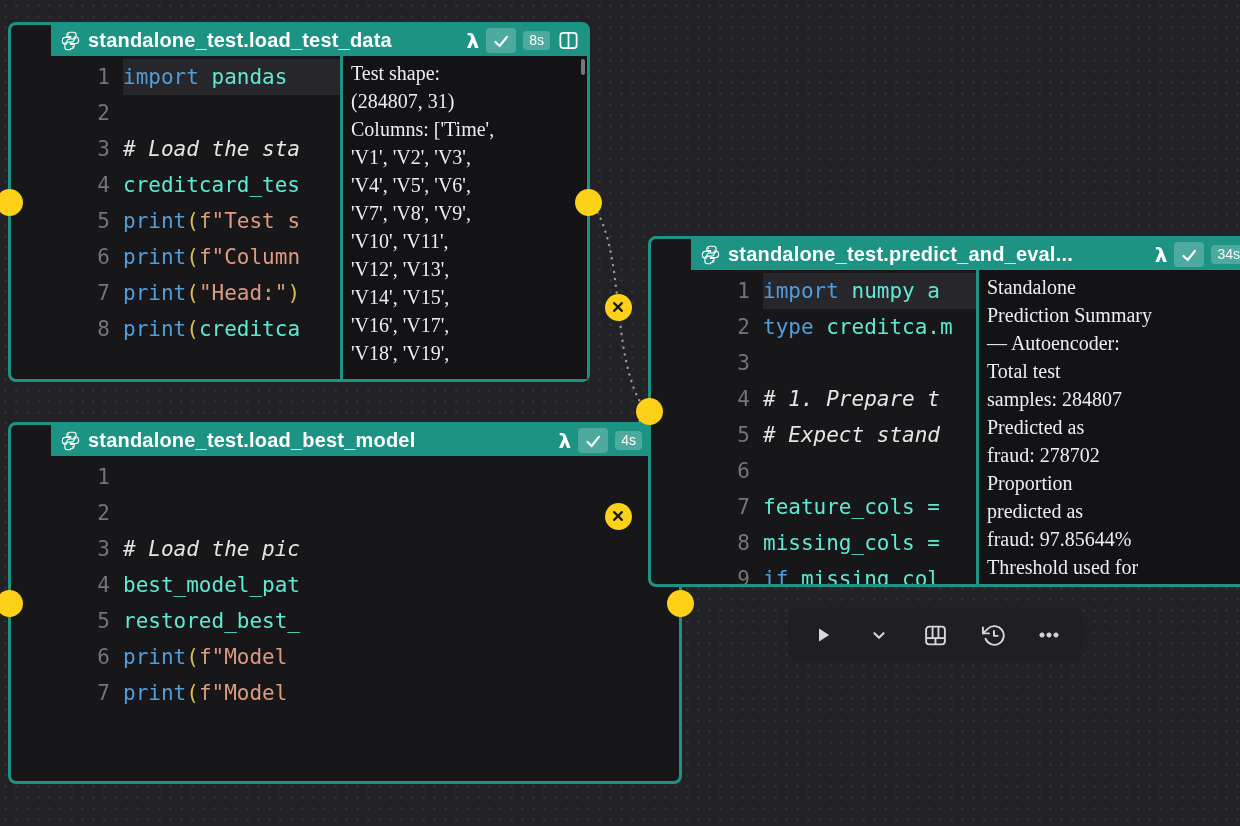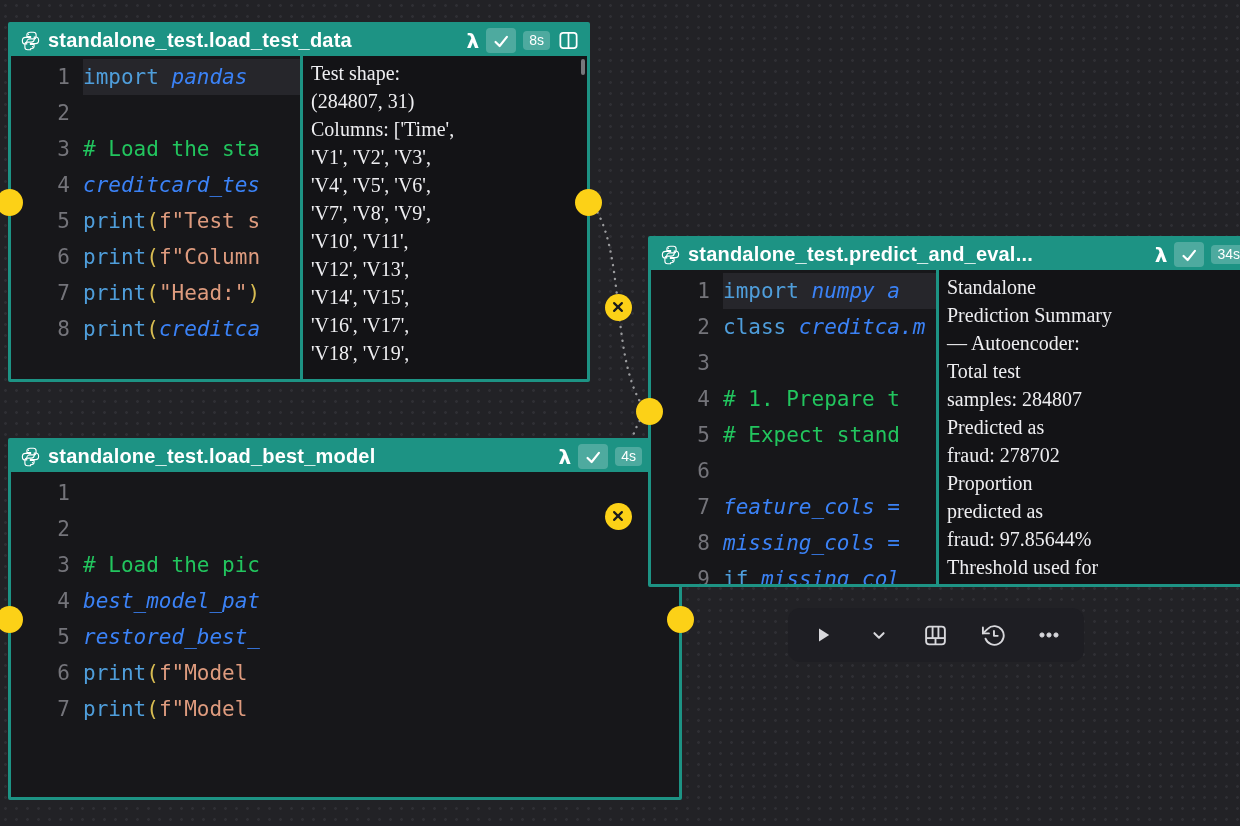--- a/index.html
+++ b/index.html
@@ -19,22 +19,23 @@
     background-image:radial-gradient(circle,#2f2f34 1.2px,transparent 1.6px);
     background-size:11px 11px;
     font-family:"Liberation Sans",sans-serif;
   }
   #edge-layer{position:absolute;inset:0;pointer-events:none;}
   .edge{fill:none;stroke:#aeafb2;stroke-width:2.4;stroke-dasharray:0.1 6.8;stroke-linecap:round;opacity:.85;}
 
   .node{
     position:absolute;
     border:3px solid var(--teal);
-    border-radius:2px;
+    border-radius:8px;
     background:var(--panel);
+    padding-left:40px;
   }
   .node-header{
     height:31px;
     background:var(--teal);
     display:flex;align-items:center;
     padding:0 7px 0 9px;gap:7px;
   }
   .py-icon{display:flex;flex:none;}
   .node-title{
     color:#fff;font-weight:bold;font-size:20px;letter-spacing:.2px;
@@ -51,22 +52,22 @@
   }
   .split-btn{flex:none;background:transparent;border:none;padding:0;display:flex;cursor:pointer;}
 
   .node-body{display:flex;height:calc(100% - 31px);}
   .code-panel{flex:none;overflow:hidden;padding-top:3px;background:var(--panel);}
   .code-line{display:flex;height:36px;font-family:"DejaVu Sans Mono",monospace;font-size:21px;line-height:36px;}
   .line-num{flex:none;width:72px;text-align:right;padding-right:13px;color:#74747a;}
   .line-text{flex:1;white-space:pre;overflow:hidden;}
   .code-line.active .line-text{background:var(--active-line);}
   .tok-kw{color:#4f9edb;}
-  .tok-txt{color:#3b82f6;font-style:italic;}
-  .tok-com{color:#22c55e;}
+  .tok-txt{color:#5eead4;}
+  .tok-com{color:#e5e5e5;font-style:italic;}
   .tok-str{color:#de9b7e;}
   .tok-brk{color:#d8bc52;}
 
   .output-panel{flex:1;border-left:3px solid var(--teal);background:var(--output);position:relative;overflow:hidden;}
   .output-text{
     margin:0;padding:3px 2px 0 8px;
     font-family:Liberation Serif, serif;font-size:20px;line-height:28px;
     color:#eeeef1;white-space:pre;
   }
   .scroll-thumb{display:none;position:absolute;right:2px;width:4px;border-radius:2px;background:#76777b;}
@@ -208,21 +209,21 @@
 'V12', 'V13',
 'V14', 'V15',
 'V16', 'V17',
 'V18', 'V19',</pre>
         <div class="scroll-thumb" style="display: block; top: 3px; height: 16px;"></div>
       </div>
     </div>
     <div class="port port-left"></div>
     <div class="port port-right"></div>
   </div>
-    <div class="node" style="left: 8px; top: 438px; width: 674px; height: 362px;">
+    <div class="node" style="left: 8px; top: 422px; width: 674px; height: 362px;">
     <div class="node-header">
       <span class="py-icon">
         <svg width="21" height="21" viewBox="0 0 24 24" fill="none" stroke="#ffffff" stroke-width="1.3">
           <path d="M11.9 2.6c-2.5 0-4 1-4 2.8v2.2h4.2v0.8H6.2c-1.9 0-3.5 1.5-3.5 3.8 0 2.2 1.4 3.8 3.3 3.8h1.7v-2.3c0-1.9 1.6-3.5 3.6-3.5h4.2c1.6 0 2.9-1.3 2.9-2.9V5.4c0-1.7-1.4-2.8-3.1-2.8h-3.4z"></path>
           <path d="M12.1 21.4c2.5 0 4-1 4-2.8v-2.2h-4.2v-0.8h5.9c1.9 0 3.5-1.5 3.5-3.8 0-2.2-1.4-3.8-3.3-3.8h-1.7v2.3c0 1.9-1.6 3.5-3.6 3.5H8.5c-1.6 0-2.9 1.3-2.9 2.9v3.1c0 1.7 1.4 2.8 3.1 2.8h3.4z"></path>
           <circle cx="9.6" cy="4.9" r="0.9" fill="#ffffff" stroke="none"></circle>
           <circle cx="14.4" cy="19.1" r="0.9" fill="#ffffff" stroke="none"></circle>
         </svg>
       </span>
       <span class="node-title">standalone_test.load_best_model</span>
@@ -300,21 +301,21 @@
       </button>
     </div>
     <div class="node-body">
       <div class="code-panel" style="width: 285px;">
           <div class="code-line active">
             <span class="line-num">1</span>
             <span class="line-text"><span class="tok-kw">import</span><span class="tok-txt"> numpy a</span></span>
           </div>
           <div class="code-line">
             <span class="line-num">2</span>
-            <span class="line-text"><span class="tok-kw">class</span><span class="tok-txt"> creditca.m</span></span>
+            <span class="line-text"><span class="tok-kw">type</span><span class="tok-txt"> creditca.m</span></span>
           </div>
           <div class="code-line">
             <span class="line-num">3</span>
             <span class="line-text"></span>
           </div>
           <div class="code-line">
             <span class="line-num">4</span>
             <span class="line-text"><span class="tok-com"># 1. Prepare t</span></span>
           </div>
           <div class="code-line">

